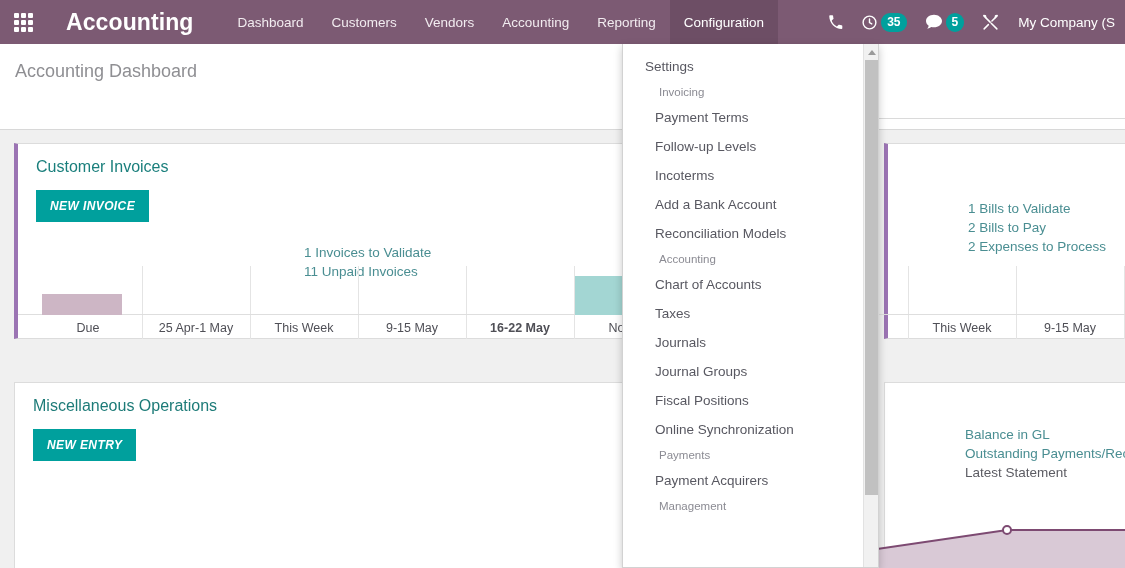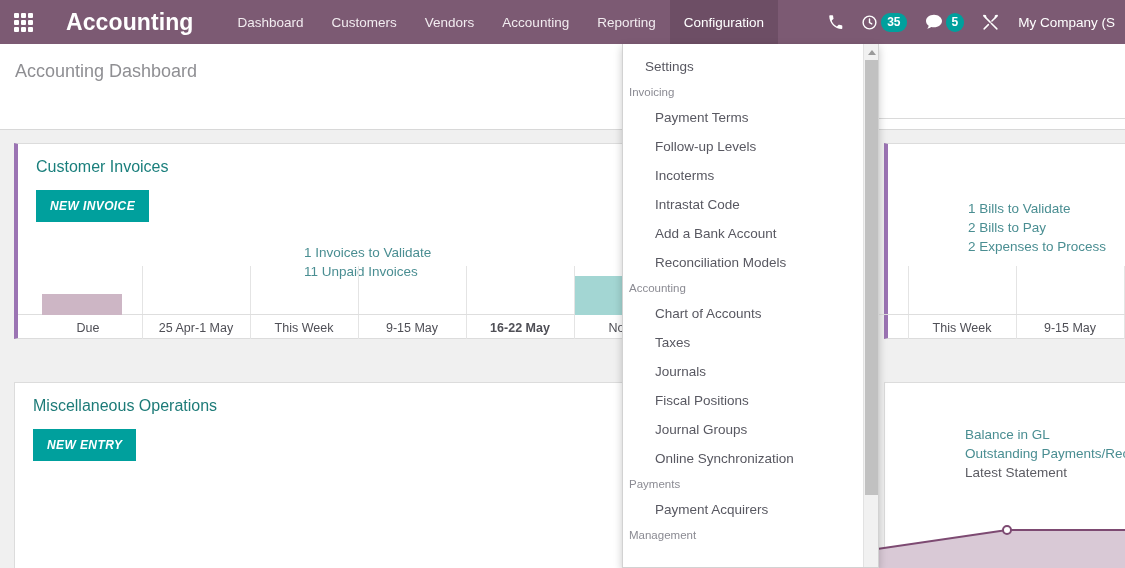--- a/index.html
+++ b/index.html
@@ -193,21 +193,21 @@
     color: #585861;
     padding: 6px 0 6px 32px;
     line-height: 17px;
     white-space: nowrap;
     cursor: pointer;
   }
   .dd-item.top { padding-left: 22px; }
   .dd-section {
     font-size: 11.5px;
     color: #8b8b93;
-    padding: 4px 0 3px 6px;
+    padding: 4px 0 3px 36px;
     line-height: 15px;
     white-space: nowrap;
   }
   .dd-scrollbar {
     position:absolute; right:0; top:0;
     width: 15px; height:524px;
     background: #f1f1f1;
     border-left: 1px solid #e2e2e2;
   }
   .dd-sb-up {
@@ -415,31 +415,30 @@
 
   <div class="dropdown">
     <div class="dd-scrollarea">
 
       <div class="dd-item top">Settings</div>
 
       <div class="dd-section">Invoicing</div>
       <div class="dd-item">Payment Terms</div>
       <div class="dd-item">Follow-up Levels</div>
       <div class="dd-item">Incoterms</div>
-      <div class="dd-item">Intrastat Code</div>
 
       <div class="dd-item">Add a Bank Account</div>
       <div class="dd-item">Reconciliation Models</div>
 
       <div class="dd-section">Accounting</div>
       <div class="dd-item">Chart of Accounts</div>
       <div class="dd-item">Taxes</div>
       <div class="dd-item">Journals</div>
+      <div class="dd-item">Journal Groups</div>
       <div class="dd-item">Fiscal Positions</div>
-      <div class="dd-item">Journal Groups</div>
       <div class="dd-item">Online Synchronization</div>
 
       <div class="dd-section">Payments</div>
       <div class="dd-item">Payment Acquirers</div>
 
       <div class="dd-section">Management</div>
 
     </div>
 
     <div class="dd-scrollbar">

